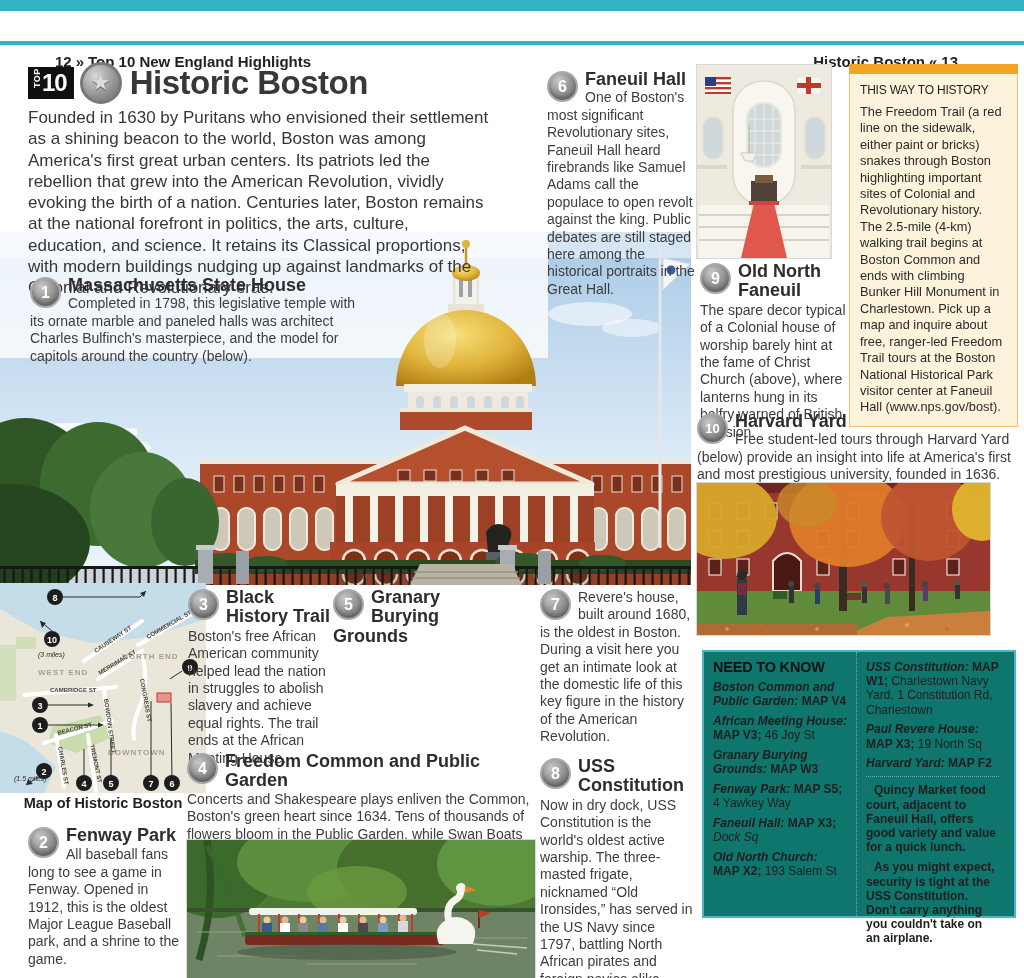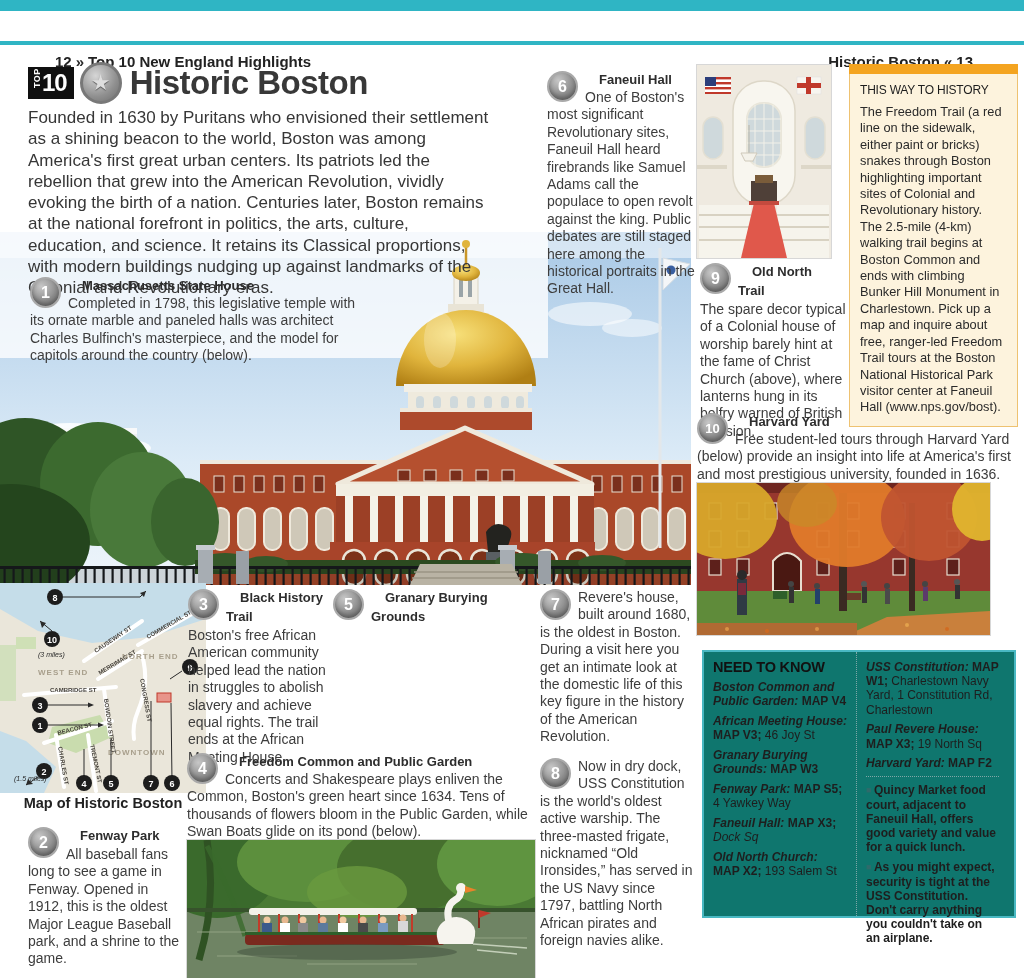--- a/index.html
+++ b/index.html
@@ -4,42 +4,42 @@
 <style>
   html,body{margin:0;padding:0;background:#ffffff;}
   body{font-family:"Liberation Sans",sans-serif;color:#3c3c3c;}
   #page{position:relative;width:1024px;height:978px;background:#fff;overflow:hidden;}
   .abs{position:absolute;}
 
   
   .top-strip{top:0;left:0;width:1024px;height:11px;background:#2fb5c4;}
   .header{top:11px;left:0;width:1024px;height:30px;background:#fff;font-size:15px;font-weight:bold;color:#222;margin-top:36px;}
   .header .left{position:absolute;left:55px;top:6px;}
-  .header .right{position:absolute;right:51px;top:6px;text-align:right;}
+  .header .right{position:absolute;right:66px;top:6px;text-align:right;}
   .chev{color:#2b2b2b;padding:0 4px;font-weight:bold;}
   .header-rule{top:41px;left:0;width:1024px;height:4px;background:#2fb5c4;}
 
   
   .title-row{top:62px;left:28px;display:flex;align-items:center;gap:8px;}
   .top10{background:#101010;color:#fff;display:flex;align-items:center;height:32px;padding:0 7px 0 4px;}
   .top10 .t{display:inline-block;transform:rotate(-90deg);font-size:9px;font-weight:bold;letter-spacing:.5px;width:10px;}
   .top10 .n{font-size:24px;font-weight:bold;letter-spacing:-1px;}
   .star-circle{width:36px;height:36px;border-radius:50%;background:radial-gradient(circle at 35% 30%,#d6d6d6,#909090 60%,#6d6d6d);border:3px solid #787878;display:flex;align-items:center;justify-content:center;margin-left:-2px;}
   .star-glyph{color:#dedede;font-size:22px;line-height:22px;text-shadow:0 1px 1px #555;}
   h1.page-title{margin:0;font-size:33px;letter-spacing:-.5px;color:#383838;font-weight:bold;}
 
   .intro{top:107px;left:28px;width:462px;font-size:17px;line-height:21.3px;color:#363636;font-weight:500;}
 
   
   .entry{font-size:14px;line-height:17.4px;color:#3d3d3d;}
   .entry .num{width:27px;height:27px;border-radius:50%;background:radial-gradient(circle at 35% 28%,#c7c7c7,#8e8e8e 55%,#6f6f6f);
     border:2px solid #a9a9a9;color:#fff;font-weight:bold;font-size:16px;display:flex;align-items:center;justify-content:center;
     float:left;margin:1px 7px 2px 0;box-shadow:inset 0 -3px 4px rgba(0,0,0,.28);}
   .entry .num.small{font-size:13px;}
-  .entry h3{display:inline;font-size:13px;line-height:19px;color:#2d2d2d;margin:14px;font-weight:bold;}
+  .entry h3{display:inline;font-size:18px;line-height:19px;color:#2d2d2d;margin:0;font-weight:bold;}
   .entry .body{margin-top:1px;}
 
   
   .photo{overflow:hidden;}
   .photo svg{display:block;}
   .framed{outline:1px solid #d7d7d7;}
 
   
   .sidebar-box{top:65px;left:849px;width:167px;background:#fdf3dd;border:1px solid #eec271;border-top:none;}
   .sidebar-bar{height:10px;background:#f4a420;margin:-1px -1px 0 -1px;}
@@ -330,21 +330,21 @@
   <div class="abs sidebar-box">
     <div class="sidebar-bar"></div>
     <div class="sidebar-inner">
       <div class="sidebar-title">THIS WAY TO HISTORY</div>
       <div class="sidebar-body">The Freedom Trail (a red line on the sidewalk, either paint or bricks) snakes through Boston highlighting important sites of Colonial and Revolutionary history. The 2.5-mile (4-km) walking trail begins at Boston Common and ends with climbing Bunker Hill Monument in Charlestown. Pick up a map and inquire about free, ranger-led Freedom Trail tours at the Boston National Historical Park visitor center at Faneuil Hall (www.nps.gov/bost).</div>
     </div>
   </div>
 
   <div class="abs entry" style="top:262px;left:700px;width:152px;">
     <div class="num">9</div>
-    <h3>Old North Trail</h3>
+    <h3>Old North Faneuil</h3>
     <div class="body">The spare decor typical of a Colonial house of worship barely hint at the fame of Christ Church (above), where lanterns hung in its belfry warned of British invasion.</div>
   </div>
 
   <div class="abs entry" style="top:412px;left:697px;width:322px;">
     <div class="num small">10</div>
     <h3>Harvard Yard</h3>
     <div>Free student-led tours through Harvard Yard (below) provide an insight into life at America's first and most prestigious university, founded in 1636.</div>
   </div>
 
   <div class="abs photo framed" style="top:483px;left:697px;width:293px;height:152px;">
@@ -515,20 +515,21 @@
   </div>
 
   <div class="abs entry" style="top:752px;left:187px;width:352px;">
     <div class="num">4</div>
     <h3>Freedom Common and Public Garden</h3>
     <div>Concerts and Shakespeare plays enliven the Common, Boston's green heart since 1634. Tens of thousands of flowers bloom in the Public Garden, while Swan Boats glide on its pond (below).</div>
   </div>
 
   <div class="abs entry" style="top:757px;left:540px;width:154px;">
     <div class="num">8</div>
+    <h3>USS Constitution</h3>
     <div class="body">Now in dry dock, USS Constitution is the world's oldest active warship. The three-masted frigate, nicknamed “Old Ironsides,” has served in the US Navy since 1797, battling North African pirates and foreign navies alike.</div>
   </div>
 
   <div class="abs entry" style="top:826px;left:28px;width:158px;">
     <div class="num">2</div>
     <h3>Fenway Park</h3>
     <div class="body">All baseball fans long to see a game in Fenway. Opened in 1912, this is the oldest Major League Baseball park, and a shrine to the game.</div>
   </div>
 
   <div class="abs photo framed" style="top:840px;left:187px;width:348px;height:138px;">

